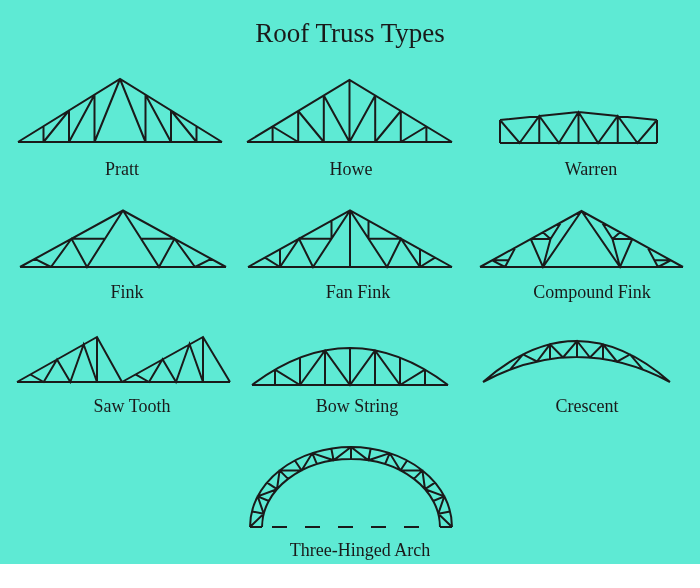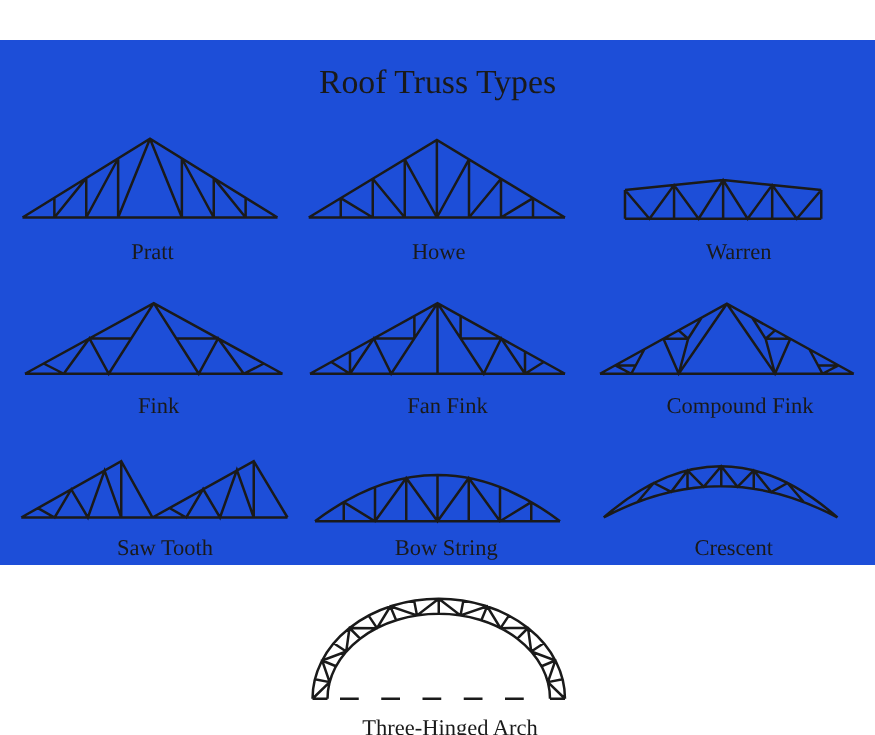--- a/index.html
+++ b/index.html
@@ -6,24 +6,23 @@
     margin: 0;
     padding: 0;
     background: #ffffff;
     width: 700px;
     height: 588px;
     overflow: hidden;
     font-family: "Liberation Serif", "DejaVu Serif", serif;
   }
   .canvas {
     width: 700px;
-    height: 420px;
+    height: 564px;
     position: relative;
-    background: #1d4ed8;
-    margin-top: 32px;
+    background: #5eead4;
   }
   svg { display: block; }
   .truss-line {
     fill: none;
     stroke: #1a1a1a;
     stroke-width: 2;
     stroke-linejoin: miter;
   }
   .dashed {
     stroke-dasharray: 15 18;

